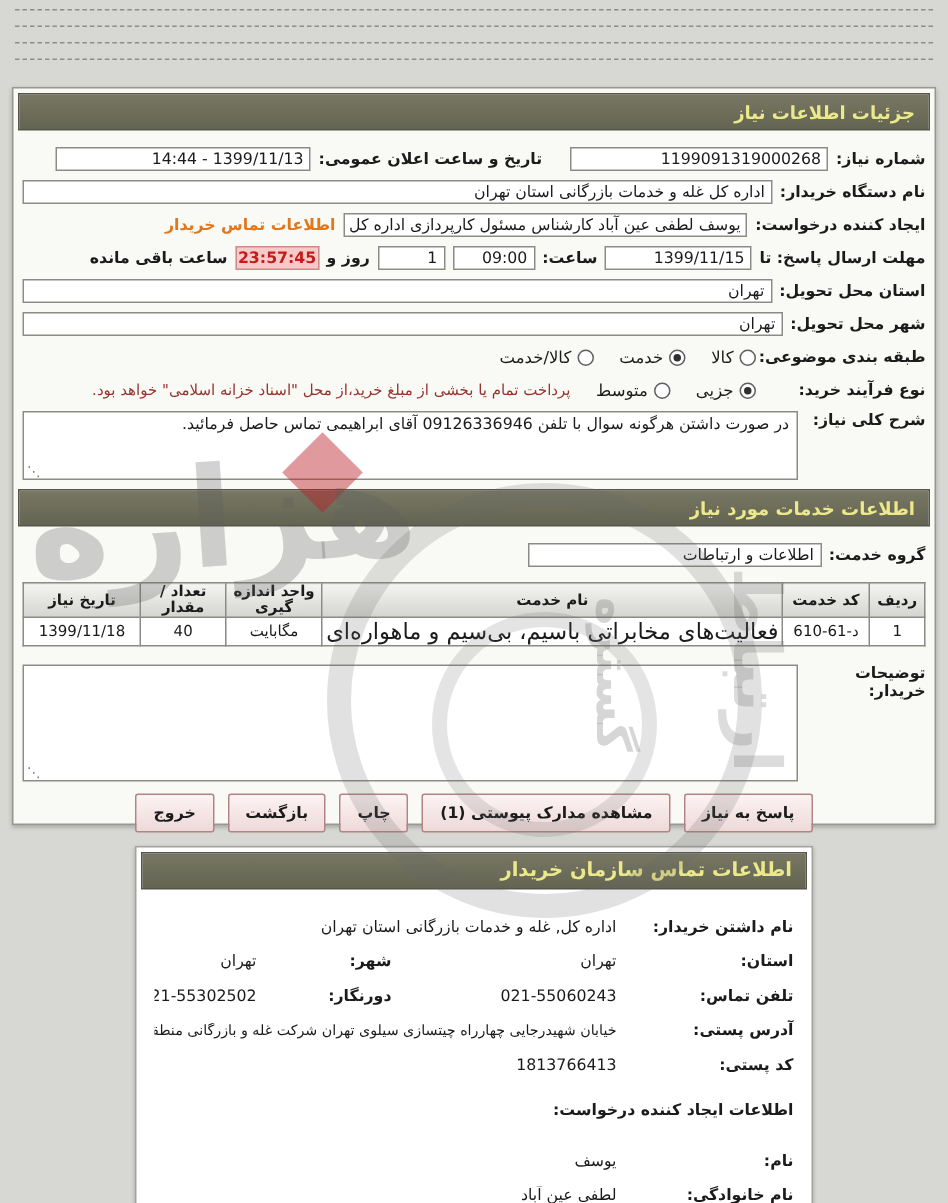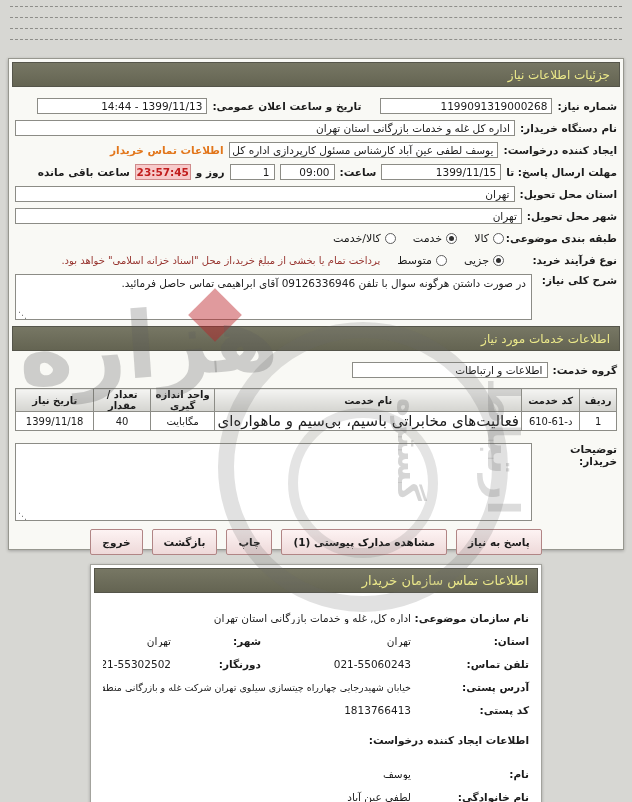--- a/index.html
+++ b/index.html
@@ -11,21 +11,21 @@
     direction:rtl;position:relative;overflow:hidden;
   }
   
   .top-lines{padding:6px 10px 0}
   .tl{border-top:1px dashed #8d8d89;height:11px}
 
   
   .panel{position:absolute;right:8px;left:8px;top:58px;height:492px;
     background:#f9f9f5;border:1px solid #97978f;box-shadow:0 1px 3px rgba(0,0,0,.25)}
   .bar{height:25px;margin:3px;background:linear-gradient(#777764,#646452);
-    color:#ece98a;font-weight:normal;font-size:12px;display:flex;align-items:center;
+    color:#ece98a;font-weight:bold;font-size:12px;display:flex;align-items:center;
     padding:0 9px;border:1px solid #55554a}
   .frm{padding:2px 6px 0}
   .row{display:flex;align-items:center;margin:6px 0;min-height:16px;gap:5px}
   .lbl{font-weight:bold;font-size:10.5px;white-space:nowrap}
   .inp{background:#fff;border:1px solid #8c8c86;height:16px;display:flex;align-items:center;
     padding:0 4px;font-size:10.5px;overflow:hidden;white-space:nowrap}
   .grow{flex:1}
   .link{color:#e2761b;font-weight:bold;font-size:10.5px;white-space:nowrap;cursor:pointer;margin-left:95px}
   .cd{background:#f7caca;border:1px solid #cf8b8b;color:#c11d1d;font-weight:bold;justify-content:center}
   .radio{width:11px;height:11px;border:1px solid #5f5f5f;border-radius:50%;background:#fff;
@@ -99,21 +99,21 @@
     </div>
 
     <div class="row">
       <span class="lbl">ایجاد کننده درخواست:</span>
       <div class="inp grow">یوسف  لطفی عین آباد  کارشناس مسئول کارپردازی اداره کل غله و خدمات ب</div>
       <span class="link">اطلاعات تماس خریدار</span>
     </div>
 
     <div class="row">
       <span class="lbl">مهلت ارسال پاسخ: تا</span>
-      <div class="inp" style="width:120px">1399/11/15</div>
+      <div class="inp" style="width:98px">1399/11/15</div>
       <span class="lbl">ساعت:</span>
       <div class="inp" style="width:55px">09:00</div>
       <div class="inp" style="width:45px">1</div>
       <span class="lbl">روز و</span>
       <div class="inp cd" style="width:56px">23:57:45</div>
       <span class="lbl">ساعت باقی مانده</span>
     </div>
 
     <div class="row">
       <span class="lbl">استان محل تحویل:</span>
@@ -215,21 +215,21 @@
   </div>
 </div>
 
 <div class="card">
   <div class="bar">
     <span>اطلاعات تماس سازمان خریدار</span>
   </div>
   <div class="cbody">
 
     <div class="crow single">
-      <span class="lbl">نام سازمان موضوعی:</span>
+      <span class="lbl">نام داشتن خریدار:</span>
       <span class="cval">اداره کل, غله و خدمات بازرگانی استان تهران</span>
     </div>
 
     <div class="crow">
       <span class="lbl">استان:</span>
       <span class="cval">تهران</span>
       <span class="lbl">شهر:</span>
       <span class="cval">تهران</span>
     </div>
 

